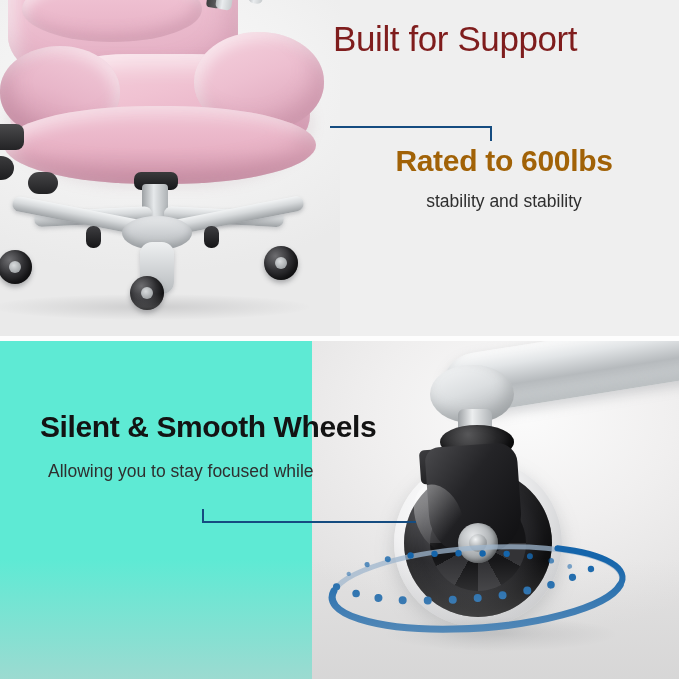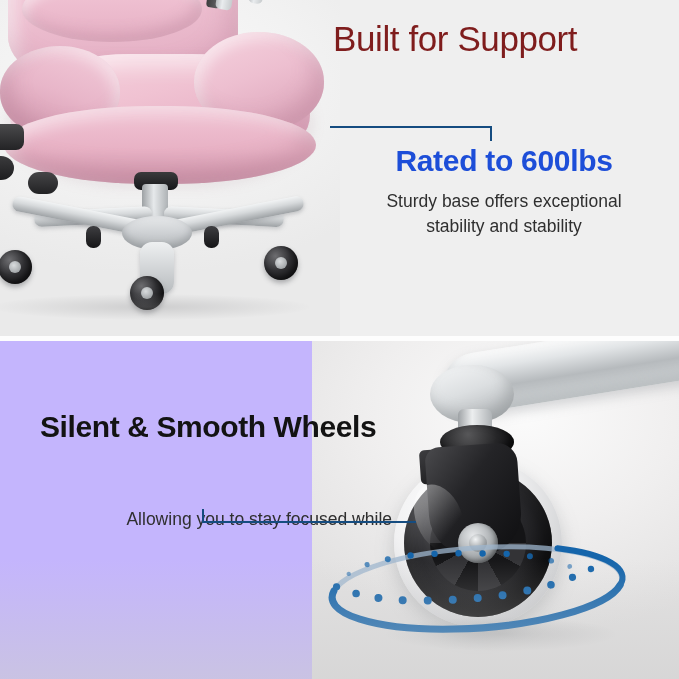--- a/index.html
+++ b/index.html
@@ -6,21 +6,21 @@
   body{
     width:679px;height:679px;overflow:hidden;
     font-family:"Liberation Sans", sans-serif;
     background:#efefef;
   }
   #page{position:relative;width:679px;height:679px;overflow:hidden;background:#efefef;}
 
   
   .panel{position:absolute;left:0;width:679px;overflow:hidden;}
   #panel-top{top:0;height:339px;background:#efefef;}
-  #panel-bottom{top:341px;height:338px;background:#c4b5fd;}
+  #panel-bottom{top:341px;height:338px;background:#5eead4;}
   #panel-divider{position:absolute;left:0;top:336px;width:679px;height:5px;background:#fdfdfd;z-index:40;}
 
   
   .floor-shade{position:absolute;left:0;bottom:0;width:679px;height:120px;
     background:linear-gradient(to bottom,rgba(215,215,215,0) 0%,rgba(206,206,206,.55) 100%);
     pointer-events:none;}
 
   
   #chair-photo{position:absolute;left:-18px;top:-6px;width:358px;height:345px;overflow:hidden;}
   #chair-bg{position:absolute;inset:0;background:
@@ -100,29 +100,29 @@
     background:radial-gradient(ellipse at center,rgba(150,150,152,.34) 0%,rgba(150,150,152,0) 72%);}
 
   
   #headline-main{position:absolute;left:333px;top:17px;width:342px;
     font-size:35px;font-weight:normal;letter-spacing:-.4px;color:#7f1d1d;line-height:44px;
     white-space:nowrap;}
   #connector-top{position:absolute;left:330px;top:126px;width:162px;height:16px;}
   #connector-top .h{position:absolute;left:0;top:0;width:162px;height:2px;background:#154c80;}
   #connector-top .v{position:absolute;left:160px;top:0;width:2px;height:15px;background:#154c80;}
   #headline-sub{position:absolute;left:333px;top:142px;width:342px;text-align:center;
-    font-size:30px;font-weight:bold;letter-spacing:-.3px;color:#1d4ed8;line-height:38px;white-space:nowrap;}
+    font-size:30px;font-weight:bold;letter-spacing:-.3px;color:#a16207;line-height:38px;white-space:nowrap;}
   #body-top{position:absolute;left:333px;top:189px;width:342px;text-align:center;
     font-size:17.5px;color:#2f2f2f;line-height:25px;}
 
   
   #headline-wheels{position:absolute;left:40px;top:66px;width:420px;
     font-size:30px;font-weight:bold;letter-spacing:-.4px;color:#131313;line-height:40px;white-space:nowrap;}
-  #body-bottom{position:absolute;left:48px;top:117px;width:344px;text-align:right;
-    font-size:17.5px;color:#2f2f2f;line-height:26px;margin-top:48px;}
+  #body-bottom{position:absolute;left:48px;top:117px;width:344px;text-align:left;
+    font-size:17.5px;color:#2f2f2f;line-height:26px;}
   #connector-bottom{position:absolute;left:202px;top:167px;width:214px;height:15px;}
   #connector-bottom .h{position:absolute;left:0;bottom:0;width:214px;height:2px;background:#154c80;}
   #connector-bottom .v{position:absolute;left:0;bottom:0;width:2px;height:14px;background:#154c80;}
 
   
   #caster-photo{position:absolute;left:312px;top:0;width:367px;height:338px;overflow:hidden;}
   #caster-bg{position:absolute;inset:0;background:
      radial-gradient(ellipse 300px 220px at 58% 22%, #fbfbfb 0%, #f0efef 50%, #e2e1e1 100%);}
   
   #arm-bar{position:absolute;left:130px;top:-6px;width:290px;height:60px;
@@ -208,21 +208,20 @@
     <div id="headline-main">Built for Support</div>
 
     <div id="connector-top">
       <div class="h"></div>
       <div class="v"></div>
     </div>
 
     <div id="headline-sub">Rated to 600lbs</div>
 
     <div id="body-top">
-      <div>Sturdy base offers exceptional</div>
       <div>stability and stability</div>
     </div>
   </div>
 
   <div id="panel-divider"></div>
 
   <div class="panel" id="panel-bottom">
 
     <div id="caster-photo">
       <div id="caster-bg"></div>

